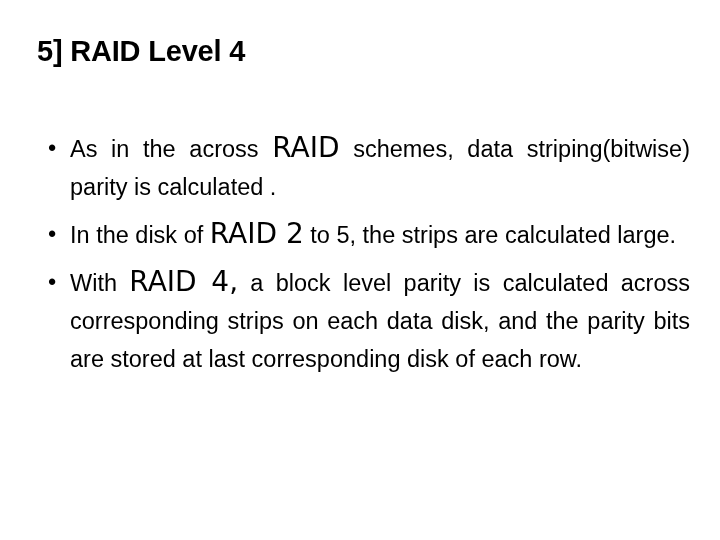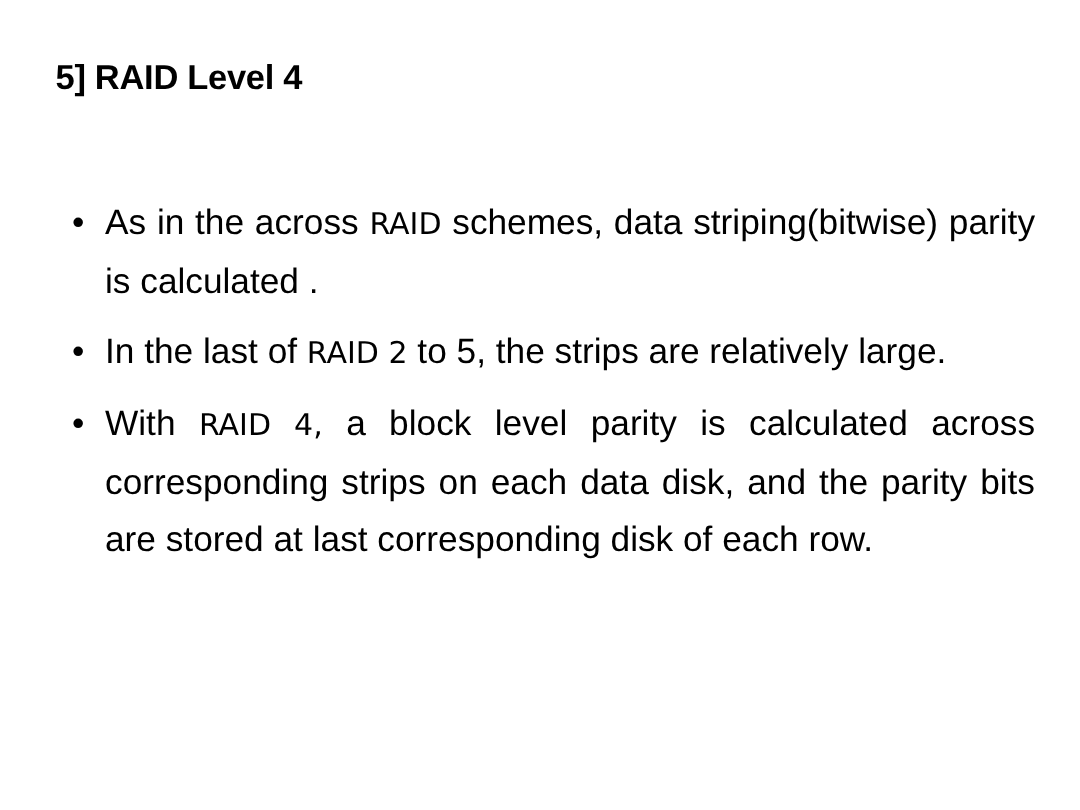--- a/index.html
+++ b/index.html
@@ -22,21 +22,21 @@
     height: 540px;
     background: #ffffff;
     box-sizing: border-box;
   }
 
   .slide-title {
     position: absolute;
     left: 37px;
     top: 32px;
     width: 650px;
-    font-size: 23px;
+    font-size: 29px;
     font-weight: bold;
     line-height: 38px;
     letter-spacing: -0.2px;
     color: #000000;
     white-space: nowrap;
   }
 
   .body-block {
     position: absolute;
     left: 40px;
@@ -70,41 +70,41 @@
     left: 8px;
     top: 0;
     font-size: 23.5px;
     line-height: 38px;
     color: #000000;
   }
 
   
   .alt-face {
     font-family: "DejaVu Sans", sans-serif;
-    font-size: 20px;
+    font-size: 28px;
   }
 </style>
 </head>
 <body>
 
 <div class="slide">
 
   <div class="slide-title">5] RAID Level 4</div>
 
   <div class="body-block">
     <ul class="bullet-list">
 
       <li class="bullet-item">
         <span class="bullet-marker">•</span>
         <span class="bullet-text"><span>As in the across </span><span class="alt-face">RAID</span><span> schemes, data striping(bitwise) parity is calculated .</span></span>
       </li>
 
       <li class="bullet-item">
         <span class="bullet-marker">•</span>
-        <span class="bullet-text"><span>In the last of </span><span class="alt-face">RAID 2</span><span> to 5, the strips are relatively large.</span></span>
+        <span class="bullet-text"><span>In the disk of </span><span class="alt-face">RAID 2</span><span> to 5, the strips are calculated large.</span></span>
       </li>
 
       <li class="bullet-item">
         <span class="bullet-marker">•</span>
         <span class="bullet-text"><span>With </span><span class="alt-face">RAID 4,</span><span> a block level parity is calculated across corresponding strips on each data disk, and the parity bits are stored at last corresponding disk of each row.</span></span>
       </li>
 
     </ul>
   </div>
 

